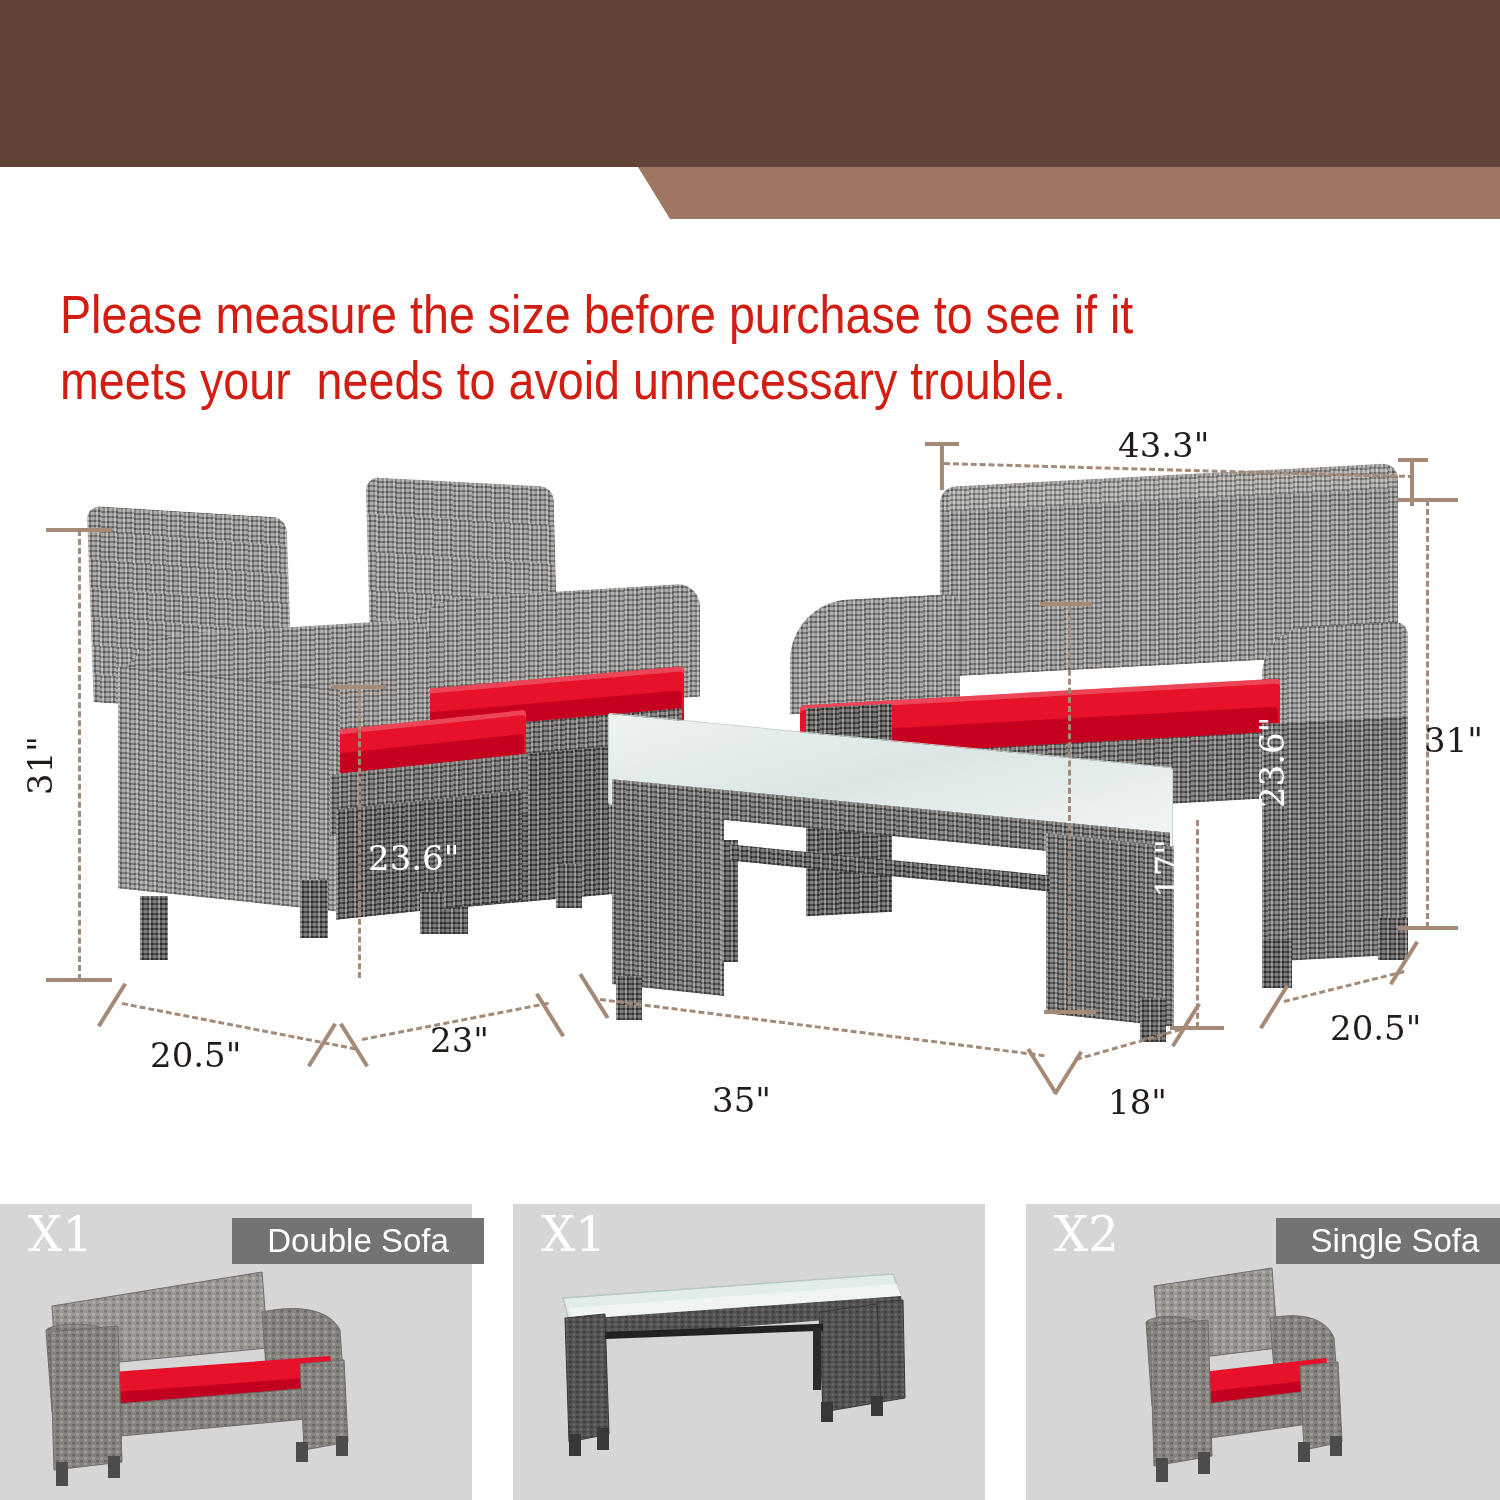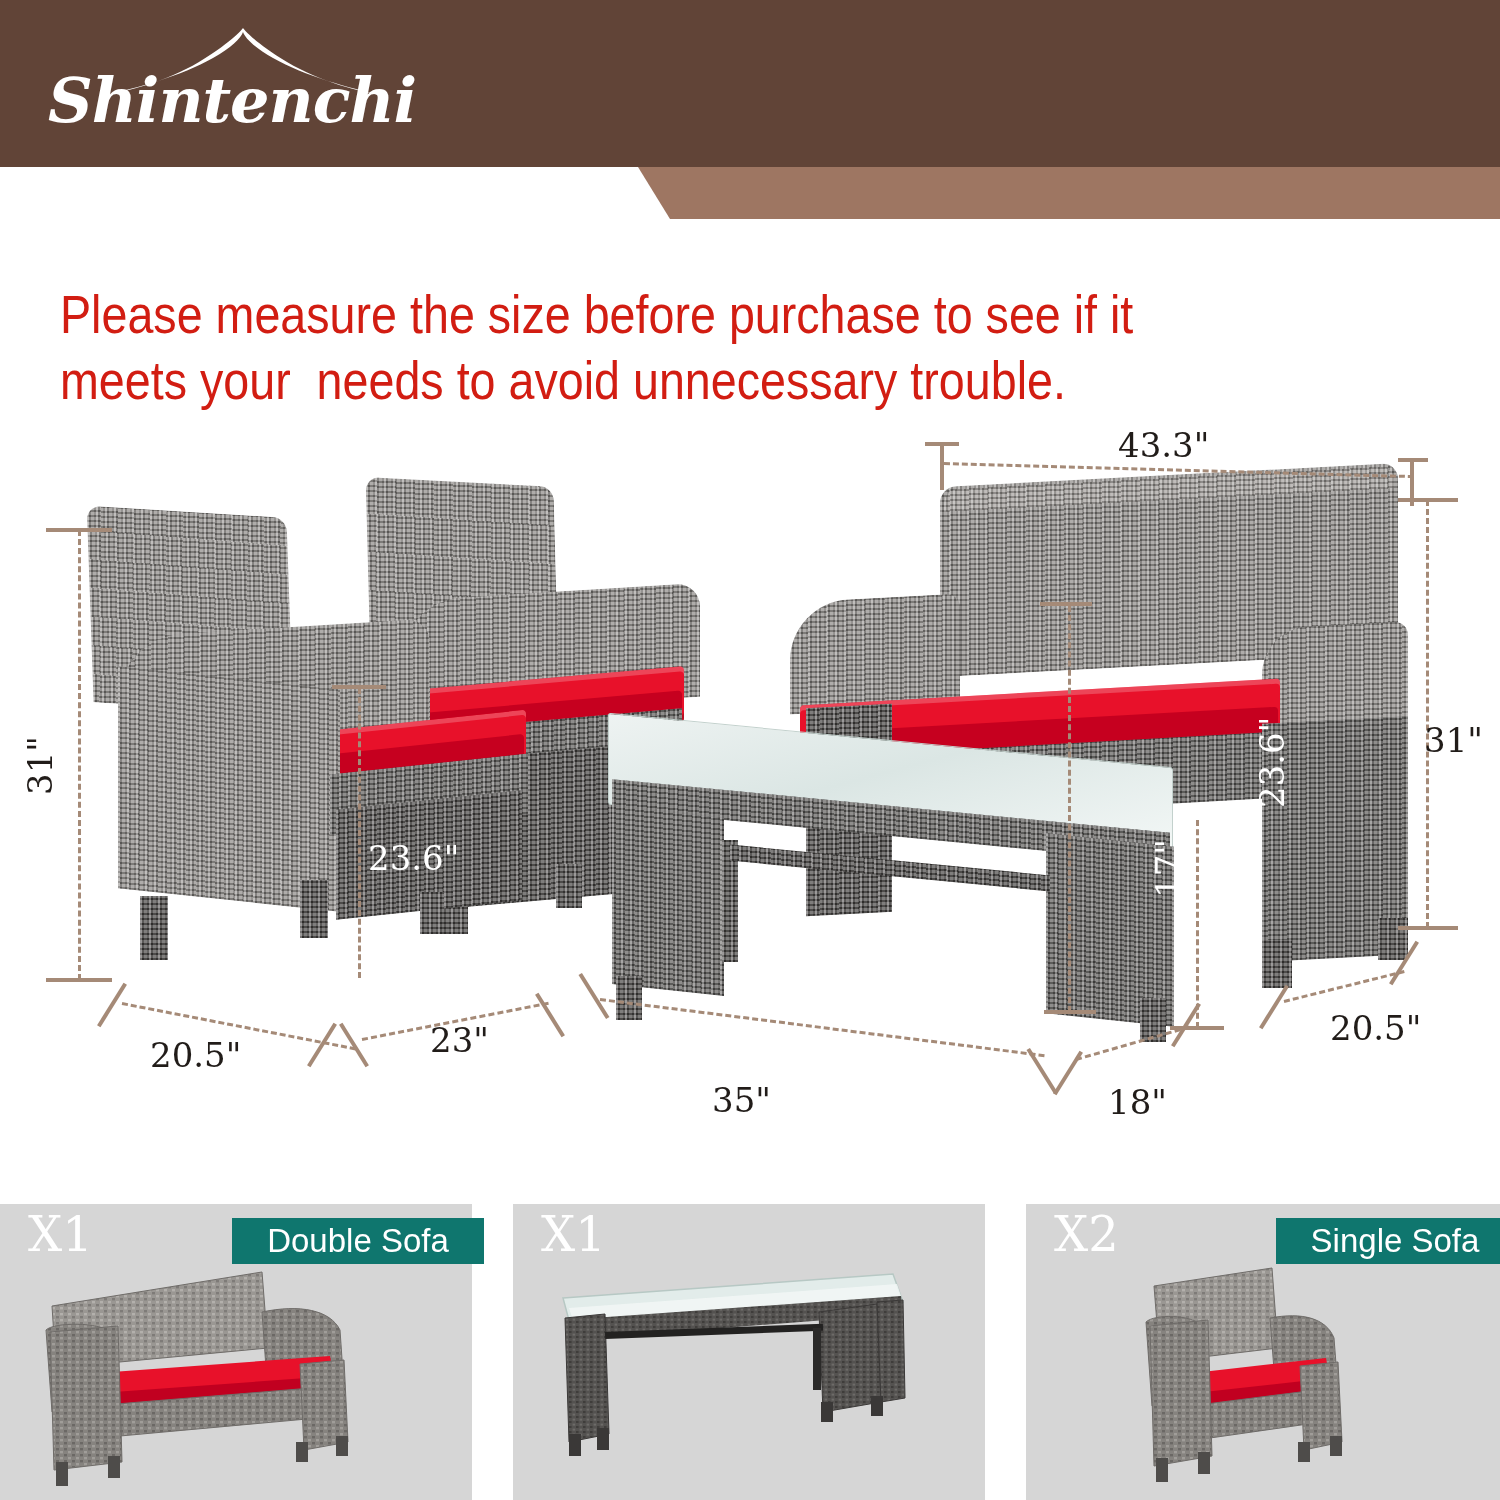--- a/index.html
+++ b/index.html
@@ -95,43 +95,37 @@
     position:absolute; top:8px; height:296px;
     background:#d6d6d6;
   }
   .card-count {
     position:absolute; left:28px; top:6px;
     font-family:"DejaVu Serif", serif;
     font-size:48px; color:#ffffff; line-height:1;
   }
   .card-tag {
     position:absolute; top:14px; height:46px;
-    background:#0f766e;
+    background:#737373;
     color:#ffffff;
     font-family:"Liberation Sans", sans-serif;
     font-size:33px;
     display:flex; align-items:center; justify-content:center;
     padding:0 16px;
     white-space:nowrap;
   }
   .card-art { position:absolute; left:0; top:52px; width:100%; height:244px; }
 </style>
 </head>
 <body>
 
 <div id="header-banner">
   <div class="band-dark"></div>
   <div class="band-light"></div>
 
-  <div id="brand-logo">
-    <svg class="logo-roof" viewBox="0 0 280 72">
-      <path d="M140 2 C 140 2, 132 14, 96 36 C 62 56, 22 66, 2 69 C 34 62, 78 50, 110 32 C 128 22, 138 12, 140 6 C 142 12, 152 22, 170 32 C 202 50, 246 62, 278 69 C 258 66, 218 56, 184 36 C 148 14, 140 2, 140 2 Z" fill="#ffffff"></path>
-    </svg>
-    <div class="logo-word">Shintenchi</div>
-  </div>
 </div>
 
 <div id="headline">Please measure the size before purchase to see if it
 meets your  needs to avoid unnecessary trouble.</div>
 
 <div id="diagram">
 
   <div>
 
     <div class="wk" style="left:940px; top:55px; width:458px; height:190px; transform:skewY(-3.0deg); border-radius:16px 16px 0 0;"></div>

